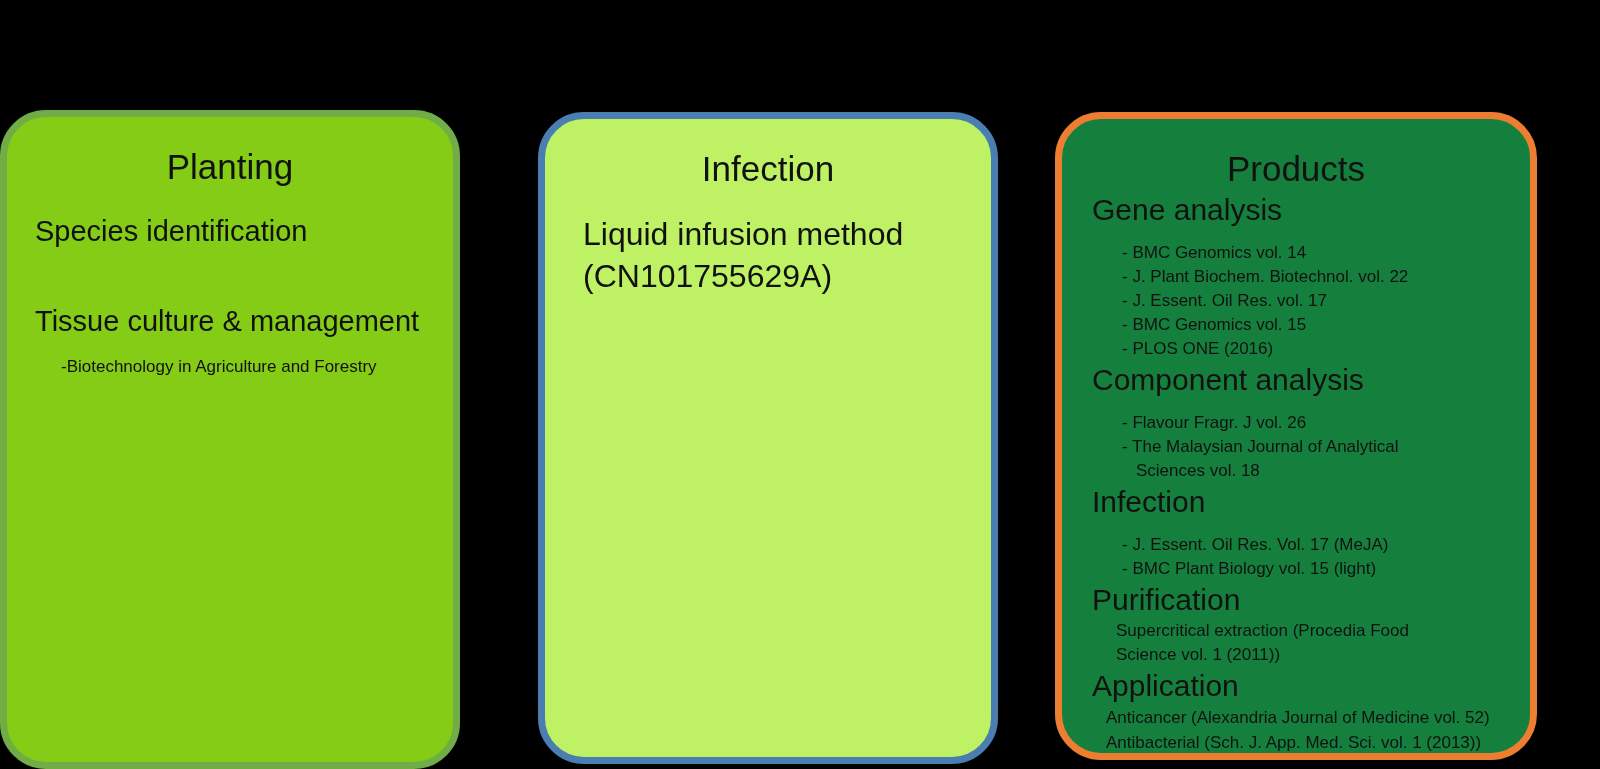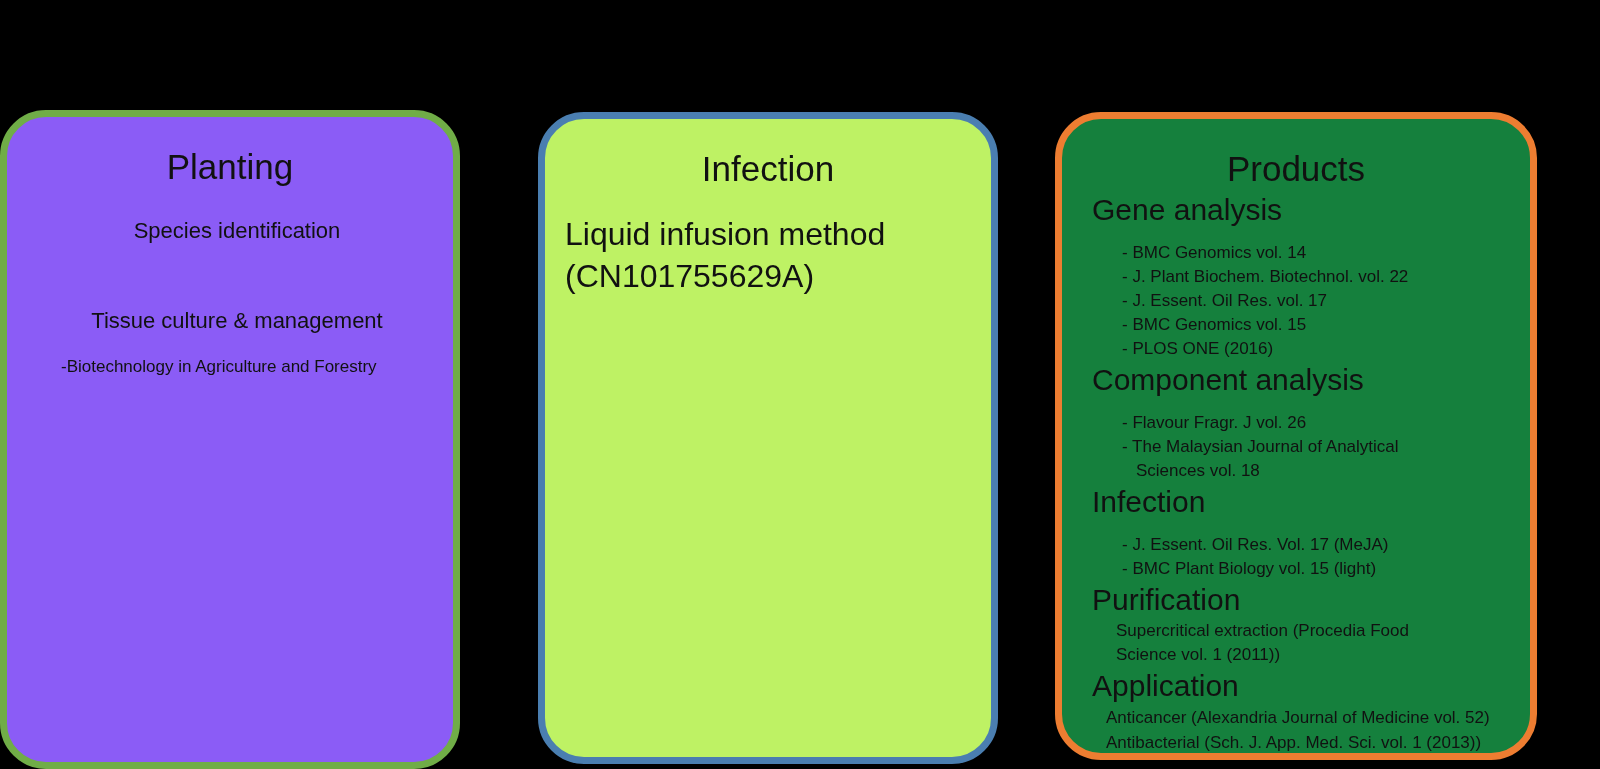--- a/index.html
+++ b/index.html
@@ -13,21 +13,21 @@
   .panel{
     position:absolute;
     border-radius:46px;
     box-sizing:border-box;
     overflow:hidden;
   }
 
   
   #panel-planting{
     left:0px;top:110px;width:460px;height:659px;
-    background:#8b5cf6;
+    background:#84cc16;
     border:7px solid #70AD47;
   }
   
   #panel-infection{
     left:538px;top:112px;width:460px;height:652px;
     background:#bef264;
     border:7px solid #4A7EB0;
   }
   
   #panel-products{
@@ -41,35 +41,35 @@
     font-size:35px;
     line-height:40px;
     color:#111111;
     margin-top:30px;
     font-weight:400;
   }
 
   
   .pl-body{padding:0 14px;}
   .pl-h{
-    font-size:22px;line-height:40px;color:#111;
-    margin-top:24px;margin-left:14px;font-weight:400;text-align:center;
+    font-size:29px;line-height:40px;color:#111;
+    margin-top:24px;margin-left:14px;font-weight:400;
   }
   .pl-h.second{margin-top:50px;}
   .pl-list{margin-top:10px;margin-left:42px;}
   .pl-li{
     font-size:17px;line-height:24px;color:#111;white-space:nowrap;
   }
   .pl-sub{
     font-size:17px;line-height:24px;color:#111;
     margin-top:14px;margin-left:40px;
   }
 
   
-  .inf-body{padding:0 12px;}
+  .inf-body{padding:0 30px;}
   .inf-line{
     font-size:32px;line-height:42px;color:#111;
     margin-left:8px;
   }
   .inf-line.first{margin-top:24px;}
 
   
   .pr-body{padding:0 14px;}
   .pr-h{
     font-size:30px;line-height:34px;color:#111;

